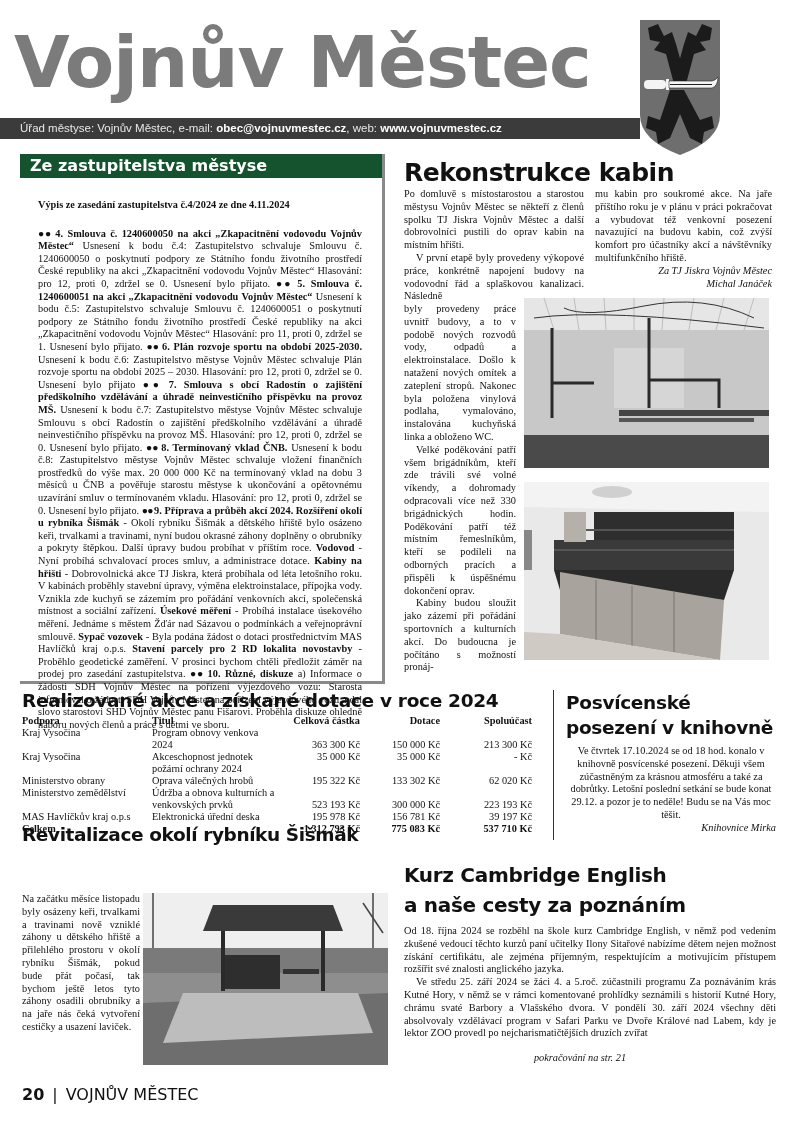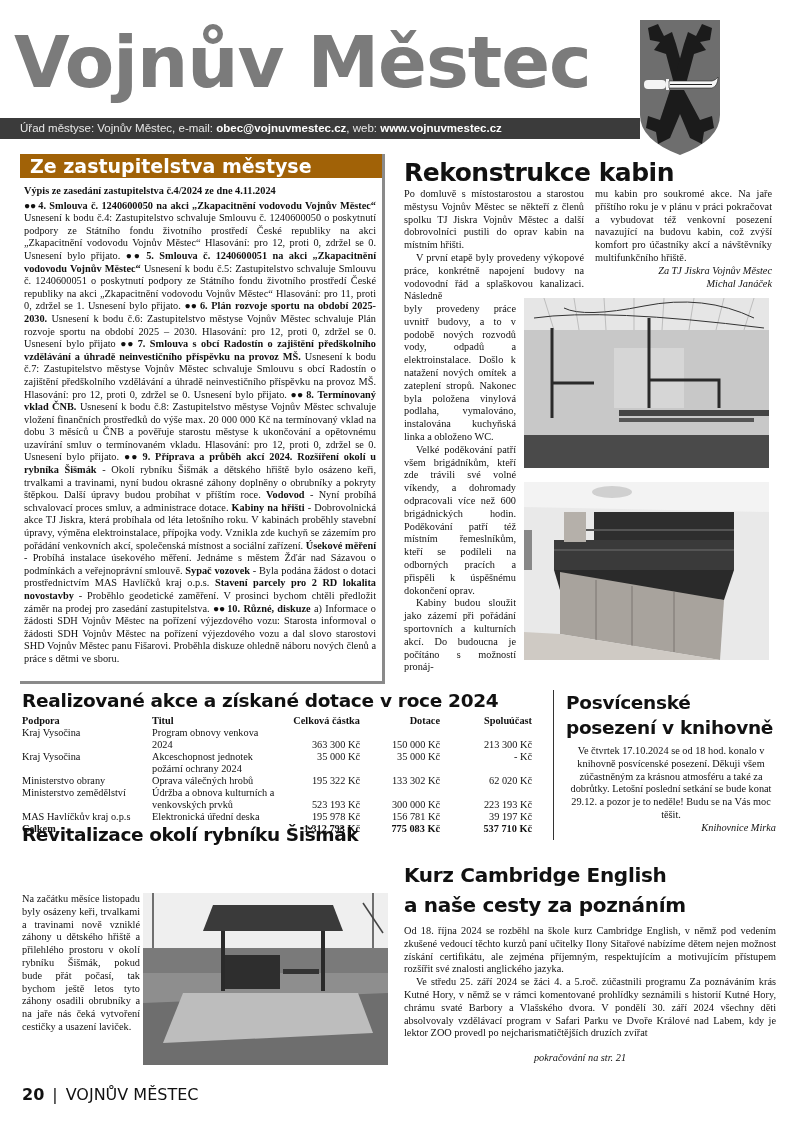--- a/index.html
+++ b/index.html
@@ -20,28 +20,28 @@
   }
   #contact-bar b { color: #fff; text-align: right; }
   #coat-of-arms { position: absolute; left: 640px; top: 20px; width: 80px; height: 135px; }
 
   
   #council-box {
     position: absolute; left: 20px; top: 154px; width: 365px; height: 530px;
     border-right: 3px solid #8a8a8a; border-bottom: 3px solid #8a8a8a;
   }
   #council-heading {
-    background: #a16207; color: #fff;
-    font-family: "DejaVu Sans", sans-serif; font-weight: bold; font-size: 19px;
+    background: #14532d; color: #fff;
+    font-family: "DejaVu Sans", sans-serif; font-weight: bold; font-size: 16px;
     height: 24px; line-height: 24px; padding-left: 10px;
   }
   #council-body {
     font-size: 10.3px; line-height: 12.6px; text-align: justify; padding: 5px 4px 0 2px;
   }
-  #council-body p { margin: 2px; }
+  #council-body p { margin: 16px; }
   .bul { font-weight: bold; letter-spacing: -1px; }
 
   
   #kabin-title {
     position: absolute; left: 404px; top: 158px;
     font-family: "DejaVu Sans", sans-serif; font-weight: bold; font-size: 25px; letter-spacing: -0.5px;
   }
   .body-text { font-size: 10.3px; line-height: 12.8px; text-align: justify; }
   #kabin-col1-top { position: absolute; left: 404px; top: 188px; width: 180px; }
   #kabin-col2-top { position: absolute; left: 595px; top: 188px; width: 177px; }
@@ -123,21 +123,21 @@
   </div>
 </div>
 
 <div id="kabin-title">Rekonstrukce kabin</div>
 <div id="kabin-col1-top" class="body-text">
   <p>Po domluvě s místostarostou a starostou městysu Vojnův Městec se někteří z členů spolku TJ Jiskra Vojnův Městec a další dobrovolníci pustili do oprav kabin na místním hřišti.</p>
   <p class="indent">V první etapě byly provedeny výkopové práce, konkrétně napojení budovy na vodovodní řád a splaškovou kanalizaci. Následně</p>
 </div>
 <div id="kabin-col1-narrow" class="body-text">
   <p>byly provedeny práce uvnitř budovy, a to v podobě nových rozvodů vody, odpadů a elektroinstalace. Došlo k natažení nových omítek a zateplení stropů. Nakonec byla položena vinylová podlaha, vymalováno, instalována kuchyňská linka a obloženo WC.</p>
-  <p class="indent">Velké poděkování patří všem brigádníkům, kteří zde trávili své volné víkendy, a dohromady odpracovali více než 600 brigádnických hodin. Poděkování patří též místním řemeslníkům, kteří se podíleli na odborných pracích a přispěli k úspěšnému dokončení oprav.</p>
+  <p class="indent">Velké poděkování patří všem brigádníkům, kteří zde trávili své volné víkendy, a dohromady odpracovali více než 330 brigádnických hodin. Poděkování patří též místním řemeslníkům, kteří se podíleli na odborných pracích a přispěli k úspěšnému dokončení oprav.</p>
   <p class="indent">Kabiny budou sloužit jako zázemí při pořádání sportovních a kulturních akcí. Do budoucna je počítáno s možností pronáj-</p>
 </div>
 <div id="kabin-col2-top" class="body-text">
   <p>mu kabin pro soukromé akce. Na jaře příštího roku je v plánu v práci pokračovat a vybudovat též venkovní posezení navazující na budovu kabin, což zvýší komfort pro účastníky akcí a návštěvníky multifunkčního hřiště.</p>
   <p class="sign">Za TJ Jiskra Vojnův Městec</p>
   <p class="sign">Michal Janáček</p>
 </div>
 
 <div id="photo-before" class="photo">
   <svg width="245" height="170" viewBox="0 0 245 170">

